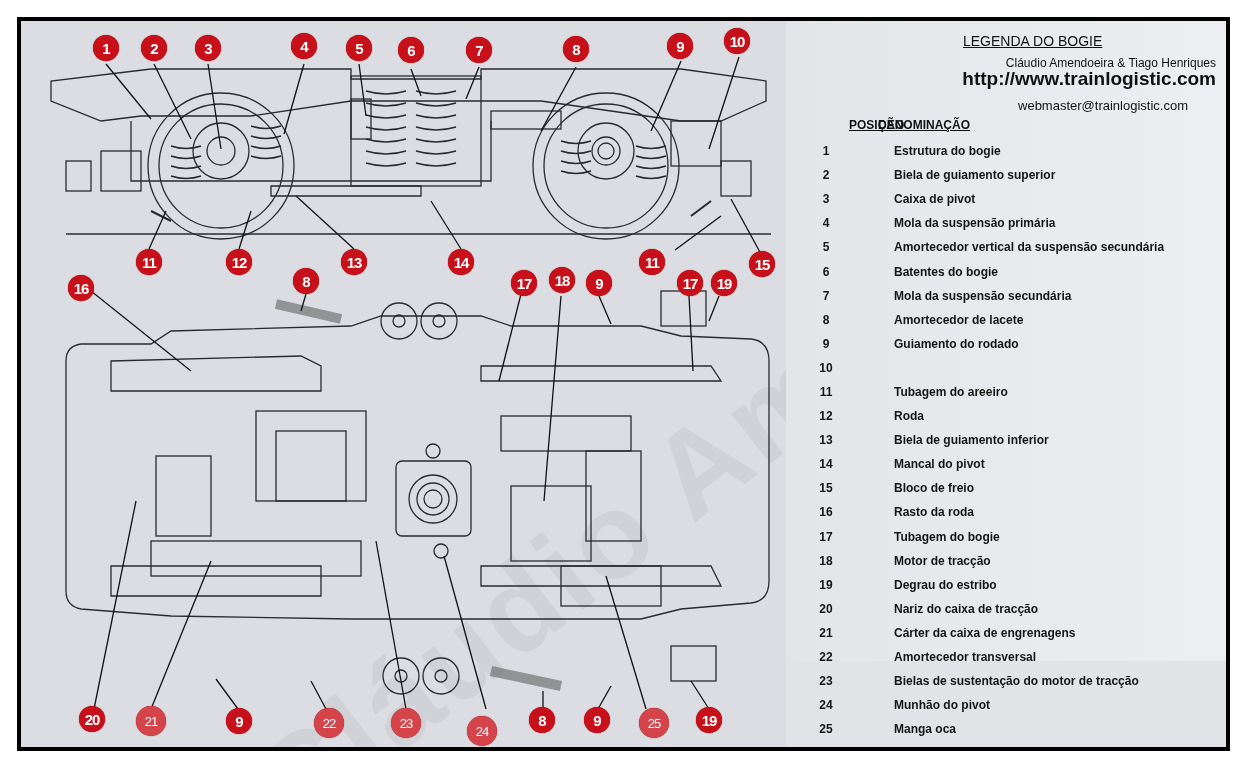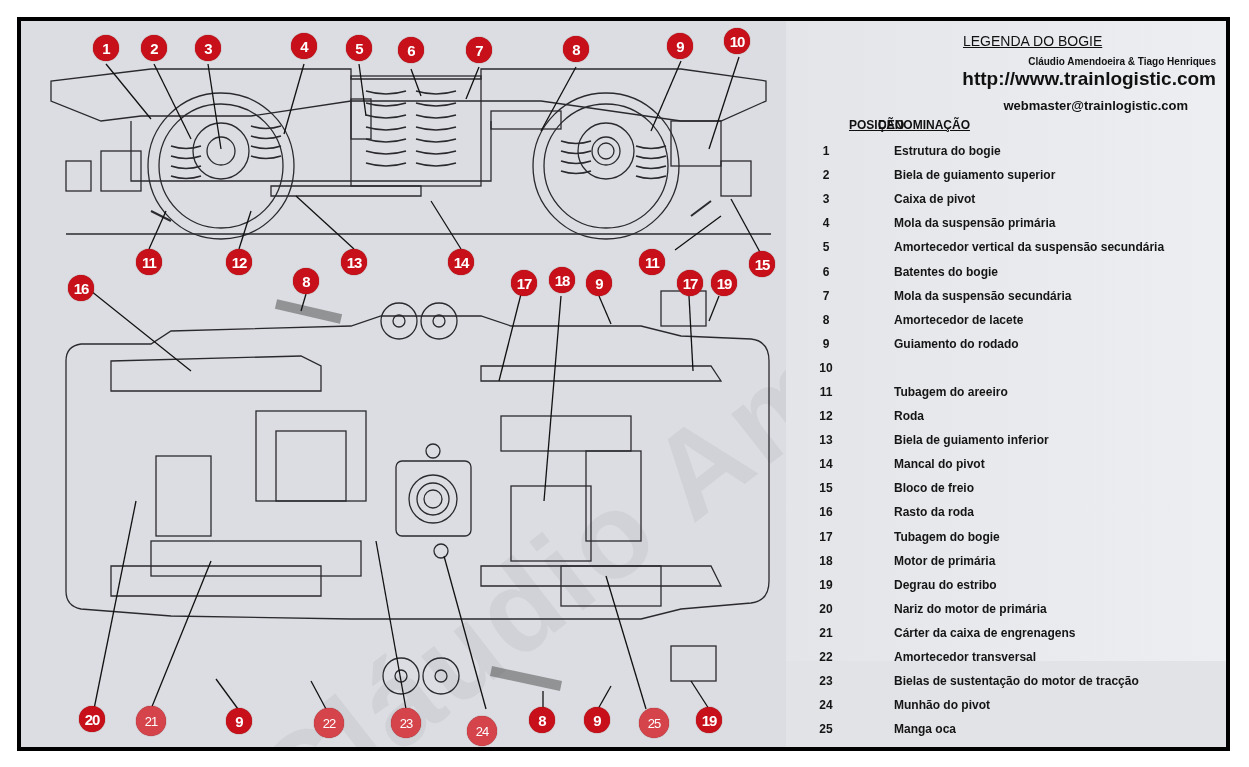--- a/index.html
+++ b/index.html
@@ -3,23 +3,23 @@
 <meta charset="utf-8">
 <style>
   html, body { margin:0; padding:0; background:#ffffff; }
   body { width:1249px; height:767px; position:relative; overflow:hidden; font-family:"Liberation Sans", sans-serif; }
   .frame { position:absolute; left:17px; top:17px; width:1205px; height:726px; border:4px solid #000; background:#e2e3e7; overflow:hidden; }
   .diagram { position:absolute; left:0; top:0; width:765px; height:726px; background:#dcdde2; }
   .diagram svg { position:absolute; left:0; top:0; }
   .legend { position:absolute; left:765px; top:0; width:440px; height:640px; background:linear-gradient(90deg,#e4e5e9,#eceef1); }
   .watermark { position:absolute; font-family:"Liberation Sans", sans-serif; font-weight:bold; color:rgba(120,120,130,0.10); font-size:120px; transform:rotate(-38deg); white-space:nowrap; pointer-events:none; left:120px; top:330px; letter-spacing:4px; }
   .lg-title { position:absolute; left:177px; top:12px; font-size:14px; text-decoration:underline; color:#111; }
-  .lg-authors { position:absolute; right:10px; top:35px; font-size:10px; font-weight:bold; color:#111; }
+  .lg-authors { position:absolute; right:10px; top:35px; font-size:12px; font-weight:normal; color:#111; }
   .lg-url { position:absolute; right:10px; top:47px; font-size:19px; font-weight:bold; color:#111; }
-  .lg-email { position:absolute; right:38px; top:77px; font-size:13px; font-weight:bold; color:#111; }
+  .lg-email { position:absolute; right:38px; top:77px; font-size:13px; font-weight:normal; color:#111; }
   .lg-head { position:absolute; top:97px; font-size:12px; font-weight:bold; text-decoration:underline; color:#111; }
   .lg-head.pos { left:17px;padding-left:46px; } .lg-head.den { left:92px; }
   .rows { position:absolute; left:0; top:118px; width:440px; }
   .row { height:24.1px; display:flex; align-items:center; font-size:12px; font-weight:bold; color:#151515; }
   .row .num { width:80px; text-align:center; padding-left:0; }
   .row .den { padding-left:28px; }
   .callout { position:absolute; width:26px; height:26px; border-radius:50%; background:#c8101a; color:#fff; font-weight:bold; font-size:15px; display:flex; align-items:center; justify-content:center; letter-spacing:-1px; box-shadow:0 0 1px #700; }
   .callout.soft { background:#d5434b; font-size:13px; width:30px; height:30px; font-weight:normal; }
 </style>
 </head>
@@ -244,29 +244,29 @@
         <div class="row">
           <span class="num">16</span>
           <span class="den">Rasto da roda</span>
         </div>
         <div class="row">
           <span class="num">17</span>
           <span class="den">Tubagem do bogie</span>
         </div>
         <div class="row">
           <span class="num">18</span>
-          <span class="den">Motor de primária</span>
+          <span class="den">Motor de tracção</span>
         </div>
         <div class="row">
           <span class="num">19</span>
           <span class="den">Degrau do estribo</span>
         </div>
         <div class="row">
           <span class="num">20</span>
-          <span class="den">Nariz do motor de primária</span>
+          <span class="den">Nariz do caixa de tracção</span>
         </div>
         <div class="row">
           <span class="num">21</span>
           <span class="den">Cárter da caixa de engrenagens</span>
         </div>
         <div class="row">
           <span class="num">22</span>
           <span class="den">Amortecedor transversal</span>
         </div>
         <div class="row">

